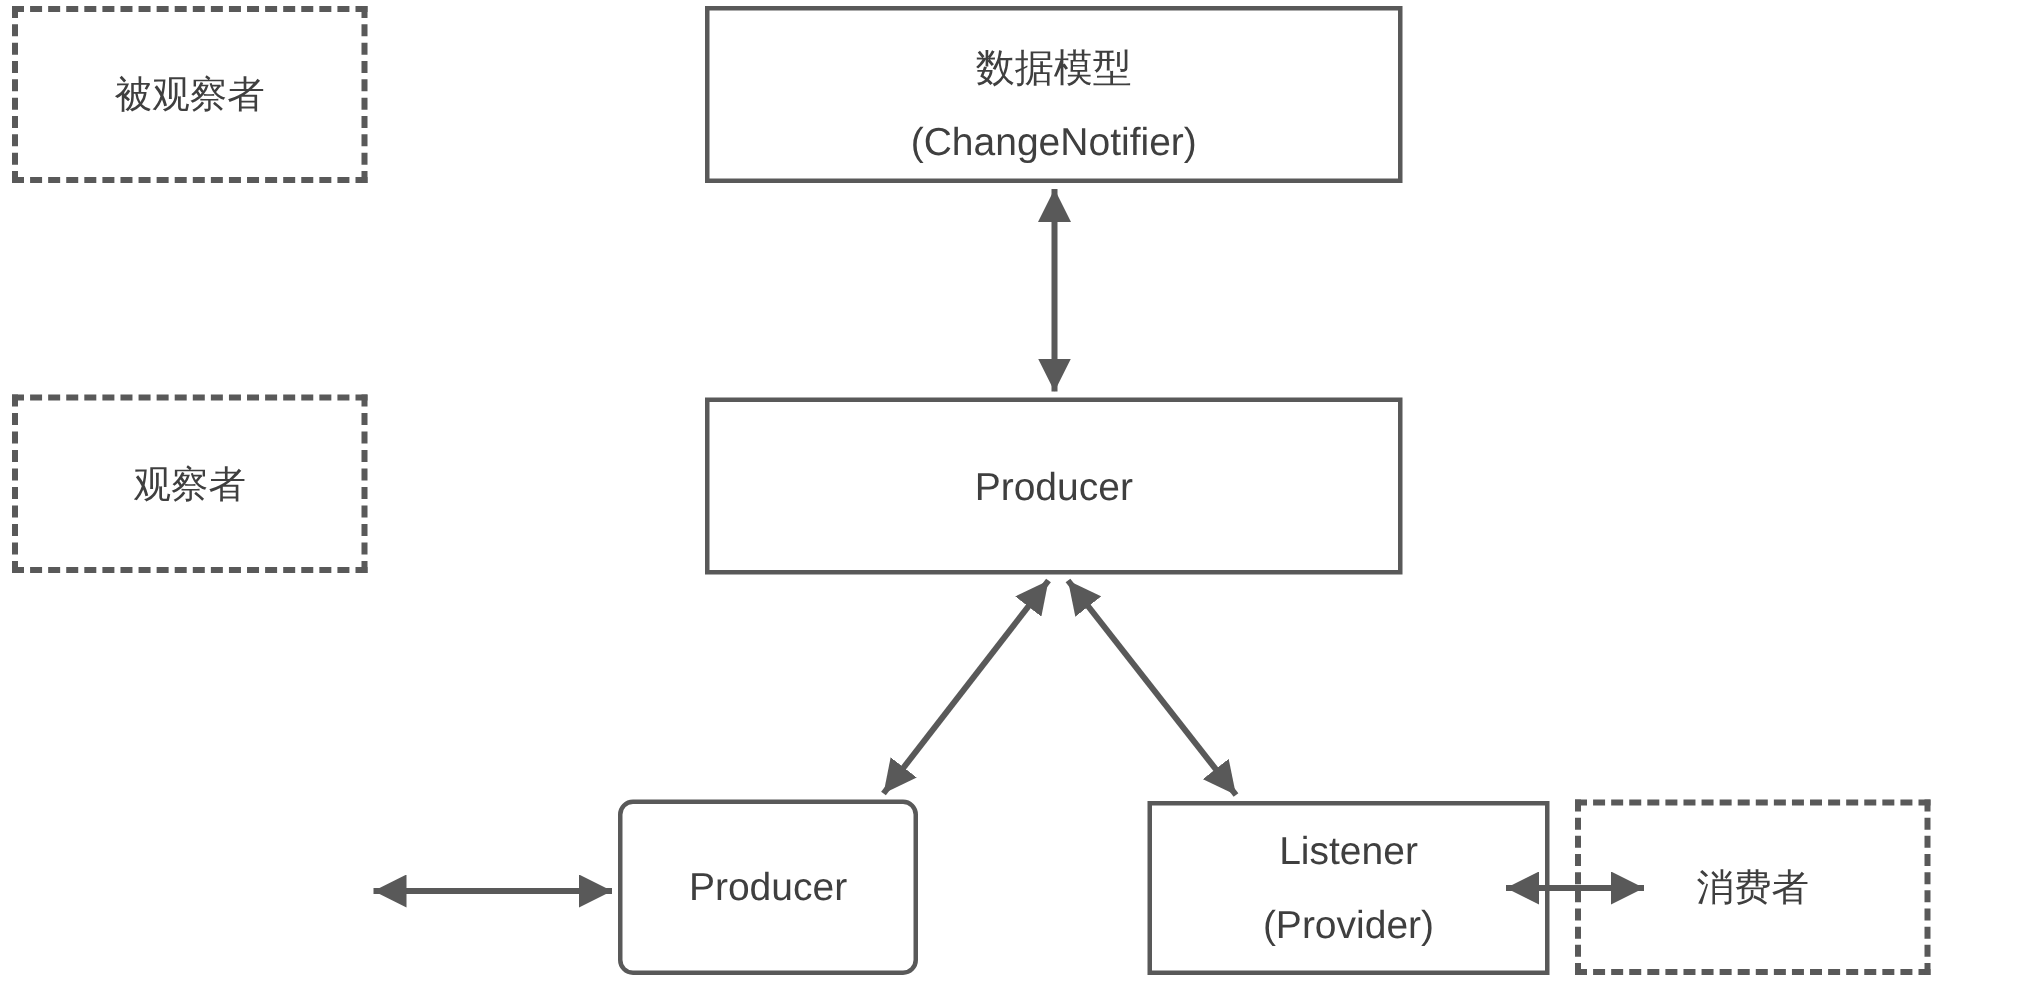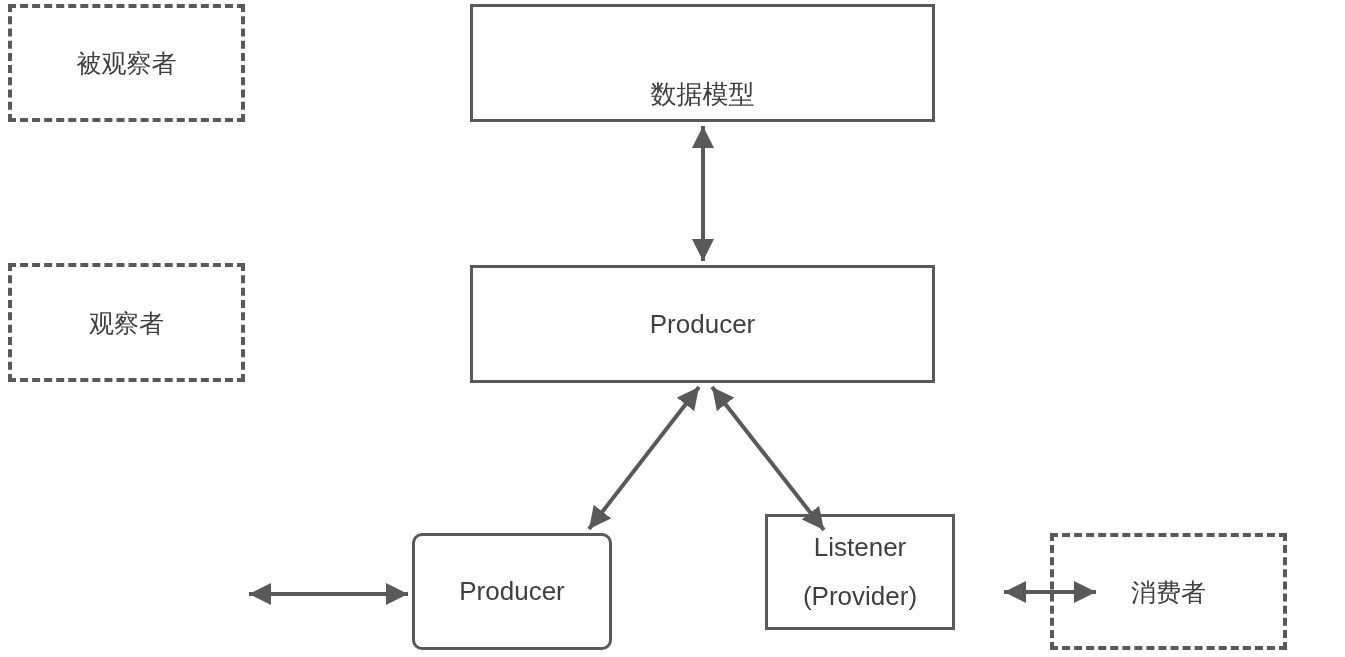--- a/index.html
+++ b/index.html
@@ -36,21 +36,21 @@
     stroke: #595959;
     stroke-width: 4;
   }
   
   .n-observable-role { left: 8px;    top: 4px;   width: 237px; height: 118px; align-items: center; }
   .n-data-model      { left: 470px;  top: 4px;   width: 465px; height: 118px; justify-content: flex-end; }
   .n-observer-role   { left: 8px;    top: 263px; width: 237px; height: 119px; align-items: center; }
   .n-provider        { left: 470px;  top: 265px; width: 465px; height: 118px; }
   .n-producer-role   { left: 8px;    top: 533px; width: 237px; height: 117px; }
   .n-producer        { left: 412px;  top: 533px; width: 200px; height: 117px; border-radius: 10px; }
-  .n-listener        { left: 765px;  top: 514px; width: 190px; height: 116px; }
+  .n-listener        { left: 765px;  top: 534px; width: 268px; height: 116px; }
   .n-consumer-role   { left: 1050px; top: 533px; width: 237px; height: 117px; }
 </style>
 </head>
 <body>
 
 <div class="canvas">
 
   <div class="box dashed n-observable-role">
     <span class="line">被观察者</span>
   </div>
@@ -59,20 +59,21 @@
     <span class="line">观察者</span>
   </div>
 
 
   <div class="box dashed n-consumer-role">
     <span class="line">消费者</span>
   </div>
 
   <div class="box solid n-data-model">
     <span class="line">数据模型</span>
+    <span class="line">(ChangeNotifier)</span>
   </div>
 
   <div class="box solid n-provider">
     <span class="line">Producer</span>
   </div>
 
   <div class="box solid n-producer">
     <span class="line">Producer</span>
   </div>
 

